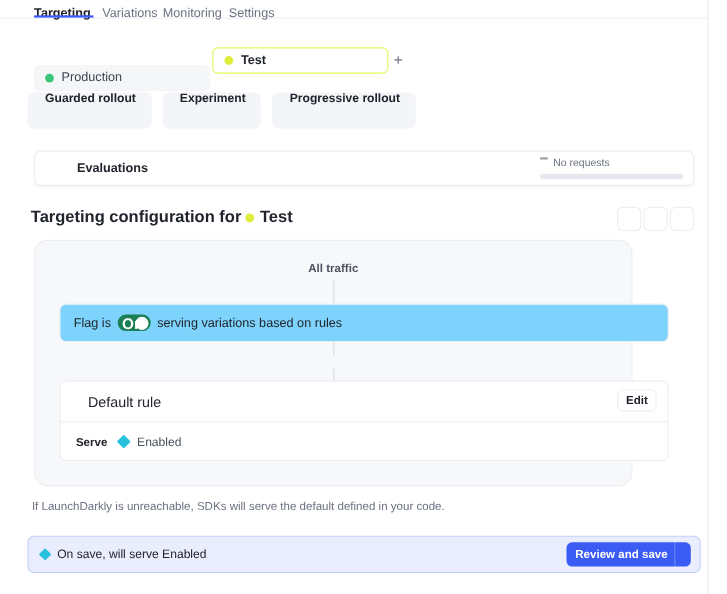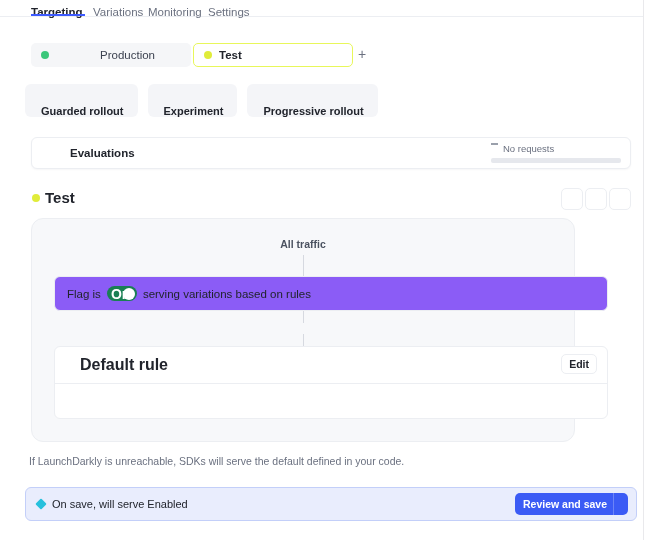--- a/index.html
+++ b/index.html
@@ -24,21 +24,21 @@
   
   .env-row { position:absolute; left:31px; top:43px; }
   .env { position:absolute; height:24px; border-radius:5px; display:flex; align-items:center; padding-left:10px; font-size:11.5px; }
   .env.inactive { background:#f5f6f8; color:#3c4250; }
   .env.active { background:#ffffff; border:1.5px solid #e8f75a; color:#21242c; font-weight:bold; }
   .dot { width:8px; height:8px; border-radius:50%; margin-right:7px; flex:none; }
   .plus-env { position:absolute; color:#6b7180; font-size:14px; }
 
   
   .rollouts { position:absolute; left:25px; top:84px; display:flex; gap:10px; }
-  .rollout { position:relative; height:33px; background:#f4f5f8; border-radius:6px; display:flex; align-items:flex-end; padding:0 8px 0 10px; font-size:11px; font-weight:bold; color:#21242c; overflow:hidden; }
+  .rollout { position:relative; height:33px; background:#f4f5f8; border-radius:6px; display:flex; align-items:flex-start; padding:0 8px 0 10px; font-size:11px; font-weight:bold; color:#21242c; overflow:hidden; }
   .rollout .ic { margin-right:6px; display:flex; }
   .rollout .art { margin-left:6px; opacity:0.75; display:flex; }
 
   
   .eval-card { position:absolute; left:31px; top:137px; width:600px; height:32px; background:#fff; border:1px solid #eceef2; border-radius:6px; box-shadow:0 1px 2px rgba(16,24,40,0.04); }
   .eval-chev { position:absolute; left:17px; top:10px; }
   .eval-title { position:absolute; left:38px; top:9px; font-size:11.5px; font-weight:bold; color:#21242c; }
   .eval-right { position:absolute; right:9px; top:5px; width:130px; }
   .eval-nr { font-size:9.5px; color:#6b7180; display:flex; align-items:flex-start; }
   .eval-dash { display:inline-block; width:7px; height:1.5px; background:#9aa0ab; margin-right:5px; }
@@ -47,29 +47,29 @@
   
   .sect-title { position:absolute; left:28px; top:189px; font-size:15px; font-weight:bold; color:#21242c; display:flex; align-items:center; }
   .sect-title .dot { width:8px; height:8px; margin:0 5px 0 4px; }
   .hdr-btns { position:absolute; right:30px; top:188px; display:flex; gap:2px; }
   .hdr-btn { width:22px; height:22px; border:1px solid #eceef2; border-radius:5px; background:#fff; display:flex; align-items:center; justify-content:center; }
 
   
   .panel { position:absolute; left:31px; top:218px; width:544px; height:224px; background:#f7f8fa; border:1px solid #eceef2; border-radius:12px; }
   .alltraffic { position:absolute; left:0; right:0; top:19px; text-align:center; font-size:10.5px; font-weight:bold; color:#4b5260; }
   .vline { position:absolute; width:1px; background:#d6d9e0; left:50%; }
-  .flagcard { position:absolute; left:22px; top:57px; width:554px; height:35px; background:#8b5cf6; border:1px solid #eceef2; border-radius:6px; display:flex; align-items:center; padding-left:12px; font-size:11.5px; color:#21242c; }
+  .flagcard { position:absolute; left:22px; top:57px; width:554px; height:35px; background:#7dd3fc; border:1px solid #eceef2; border-radius:6px; display:flex; align-items:center; padding-left:12px; font-size:11.5px; color:#21242c; }
   .toggle { width:30px; height:15px; background:#1a7f54; border-radius:8px; margin:0 6px; position:relative; display:inline-flex; align-items:center; }
   .toggle span { font-size:14px; color:#fff; font-weight:bold; margin-left:4px; }
   .knob { position:absolute; right:1.5px; width:12px; height:12px; background:#fff; border-radius:50%; }
   .plusbtn { position:absolute; left:50%; transform:translateX(-50%); width:11px; height:11px; display:flex; align-items:center; justify-content:center; background:#f7f8fa; }
   .rulecard { position:absolute; left:22px; top:127px; width:554px; height:73px; background:#fff; border:1px solid #eceef2; border-radius:6px; }
   .rule-hd { position:relative; height:37px; border-bottom:1px solid #eceef2; display:flex; align-items:center; }
   .rule-chev { margin-left:14px; }
-  .rule-title { margin-left:11px; font-size:16px; font-weight:bold; }
+  .rule-title { margin-left:11px; font-size:13px; font-weight:normal; }
   .edit-btn { position:absolute; right:10px; top:7px; height:20px; border:1px solid #eceef2; border-radius:5px; background:#fff; display:flex; align-items:center; padding:0 7px; font-size:10.5px; font-weight:bold; color:#21242c; }
   .rule-bd { height:35px; display:flex; align-items:center; padding-left:14px; font-size:10.5px; }
   .serve-lbl { font-weight:bold; color:#21242c; margin-right:10px; }
   .diamond { width:9px; height:9px; background:#27c0dd; transform:rotate(45deg); margin-right:8px; border-radius:1px; }
   .serve-val { color:#4b5260; font-size:11px; }
 
   .footnote { position:absolute; left:29px; top:455px; font-size:10.5px; color:#6b7180; }
 
   
   .bottombar { position:absolute; left:25px; top:487px; width:612px; height:34px; background:#e9edfd; border:1px solid #c3cff9; border-radius:6px; display:flex; align-items:center; padding:0 8px 0 11px; }
@@ -87,21 +87,21 @@
 
   <div class="tabs">
     <div class="tab active" style="left:31px;">Targeting</div>
     <div class="tab" style="left:93px;">Variations</div>
     <div class="tab" style="left:148px;">Monitoring</div>
     <div class="tab" style="left:208px;">Settings</div>
     <div class="tab-underline" style="left:31px; width:54px;"></div>
   </div>
 
   <div class="env-row">
-    <div class="env inactive" style="left:0px; top:0px; width:160px;gap:44px;">
+    <div class="env inactive" style="left:0px; top:16px; width:160px;">
       <span class="dot" style="background:#3bc77a"></span>
       <span>Production</span>
     </div>
     <div class="env active" style="left:162px; top:0px; width:160px;">
       <span class="dot" style="background:#e0ec3a"></span>
       <span>Test</span>
     </div>
     <div class="plus-env" style="left:327px; top:3px;">+</div>
   </div>
 
@@ -129,20 +129,21 @@
     <div class="eval-right">
       <div class="eval-nr">
           <span class="eval-dash"></span>
           <span>No requests</span>
         </div>
       <div class="eval-bar"></div>
     </div>
   </div>
 
   <div class="sect-title">
+    <span>Targeting configuration for</span>
     <span class="dot" style="background:#e0ec3a"></span>
     <span>Test</span>
   </div>
   <div class="hdr-btns">
     <div class="hdr-btn"></div>
     <div class="hdr-btn"></div>
     <div class="hdr-btn"></div>
   </div>
 
   <div class="panel">
@@ -161,20 +162,25 @@
 
     <div class="rulecard">
       <div class="rule-hd">
         <span class="rule-chev"></span>
         <span class="rule-title">Default rule</span>
         <div class="edit-btn">
           <span></span>
           <span>Edit</span>
         </div>
       </div>
+      <div class="rule-bd">
+        <span class="serve-lbl">Serve</span>
+        <span class="diamond"></span>
+        <span class="serve-val">Enabled</span>
+      </div>
     </div>
   </div>
 
   <div class="footnote">If LaunchDarkly is unreachable, SDKs will serve the default defined in your code.</div>
 
   <div class="bottombar">
     <div class="bb-left">
       <span class="diamond"></span>
       <span>On save, will serve Enabled</span>
     </div>

